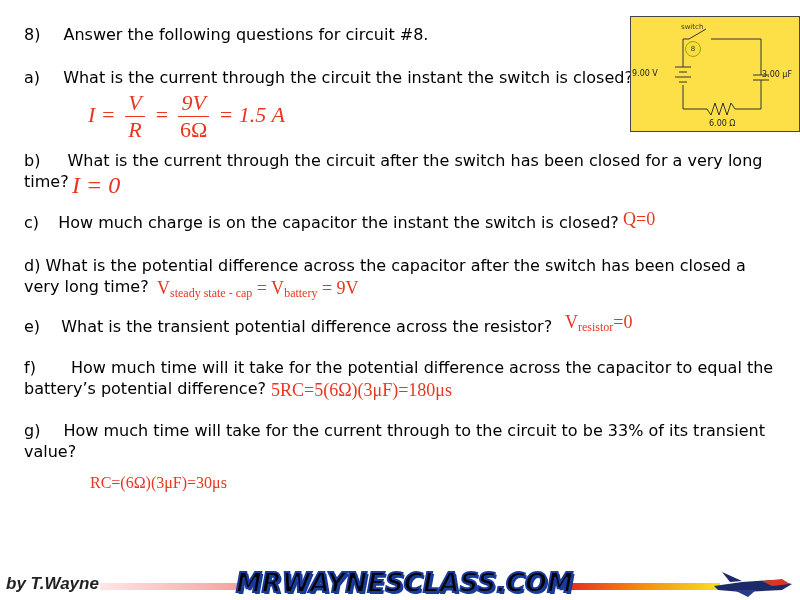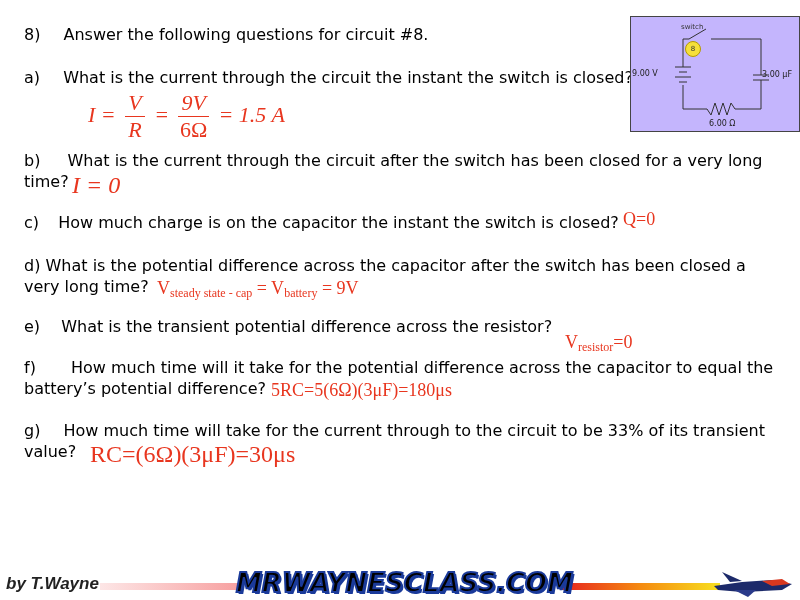--- a/index.html
+++ b/index.html
@@ -4,21 +4,21 @@
 <style>
   html,body{margin:0;padding:0;}
   body{width:800px;height:600px;background:#ffffff;position:relative;overflow:hidden;font-family:"DejaVu Sans",sans-serif;color:#000;}
   .q{position:absolute;font-size:16px;line-height:21px;}
   .ans{color:#e8361f;font-family:"Liberation Serif","DejaVu Serif",serif;}
   .abs{position:absolute;}
   .sub{font-size:12px;vertical-align:-3px;}
   .frac{display:inline-block;vertical-align:middle;text-align:center;margin:0 4px;}
   .frac .num{display:block;border-bottom:1.5px solid #e8361f;padding:0 3px;line-height:26px;}
   .frac .den{display:block;line-height:26px;}
-  .circuit{position:absolute;left:630px;top:16px;width:168px;height:114px;border:1px solid #444;background:#c4b5fd;}
+  .circuit{position:absolute;left:630px;top:16px;width:168px;height:114px;border:1px solid #444;background:#fde047;}
   .footer-text{position:absolute;left:6px;top:574px;font-size:17px;font-style:italic;font-weight:bold;color:#222;font-family:"Liberation Sans",sans-serif;}
   .bar{position:absolute;top:583px;height:7px;}
   .logo{position:absolute;left:236px;top:568px;font-family:"DejaVu Sans",sans-serif;font-weight:bold;font-style:italic;font-size:26px;color:#000000;letter-spacing:0px;
         -webkit-text-stroke:2px #1a3a9a;text-shadow:2px 2px 0 #1a3a9a;}
 </style>
 </head>
 <body>
 
 <div class="q" style="left:24px;top:24px;">
   <span>8)</span>
@@ -62,37 +62,37 @@
 </div>
 <div class="q" style="left:24px;top:276px;">very long time?</div>
 <div class="abs ans" style="left:157px;top:278px;font-size:18px;">
   <span>V</span><span class="sub">steady state - cap</span><span> = V</span><span class="sub">battery</span><span> = 9V</span>
 </div>
 
 <div class="q" style="left:24px;top:316px;">
   <span>e)</span>
   <span style="margin-left:16px;">What is the transient potential difference across the resistor?</span>
 </div>
-<div class="abs ans" style="left:565px;top:312px;font-size:18px;margin-top:20px;">
+<div class="abs ans" style="left:565px;top:312px;font-size:18px;">
   <span>V</span><span class="sub">resistor</span><span>=0</span>
 </div>
 
 <div class="q" style="left:24px;top:357px;">
   <span>f)</span>
   <span style="margin-left:30px;">How much time will it take for the potential difference across the capacitor to equal the</span>
 </div>
 <div class="q" style="left:24px;top:378px;text-align:center;">battery’s potential difference?</div>
 <div class="abs ans" style="left:271px;top:380px;font-size:18px;">5RC=5(6Ω)(3μF)=180μs</div>
 
 <div class="q" style="left:24px;top:420px;">
   <span>g)</span>
   <span style="margin-left:18px;">How much time will take for the current through to the circuit to be 33% of its transient</span>
 </div>
 <div class="q" style="left:24px;top:441px;">value?</div>
-<div class="abs ans" style="left:90px;top:441px;font-size:24px;">RC=(6Ω)(3μF)=30μs</div>
+<div class="abs ans" style="left:90px;top:474px;font-size:16px;">RC=(6Ω)(3μF)=30μs</div>
 
 <div class="circuit">
   <svg width="168" height="114" viewBox="0 0 168 114">
     <g stroke="#333" stroke-width="1" fill="none">
 
       <polyline points="52,34 52,22 58,22"></polyline>
 
       <line x1="58" y1="22" x2="75" y2="12"></line>
 
       <polyline points="80,22 130,22 130,58"></polyline>

